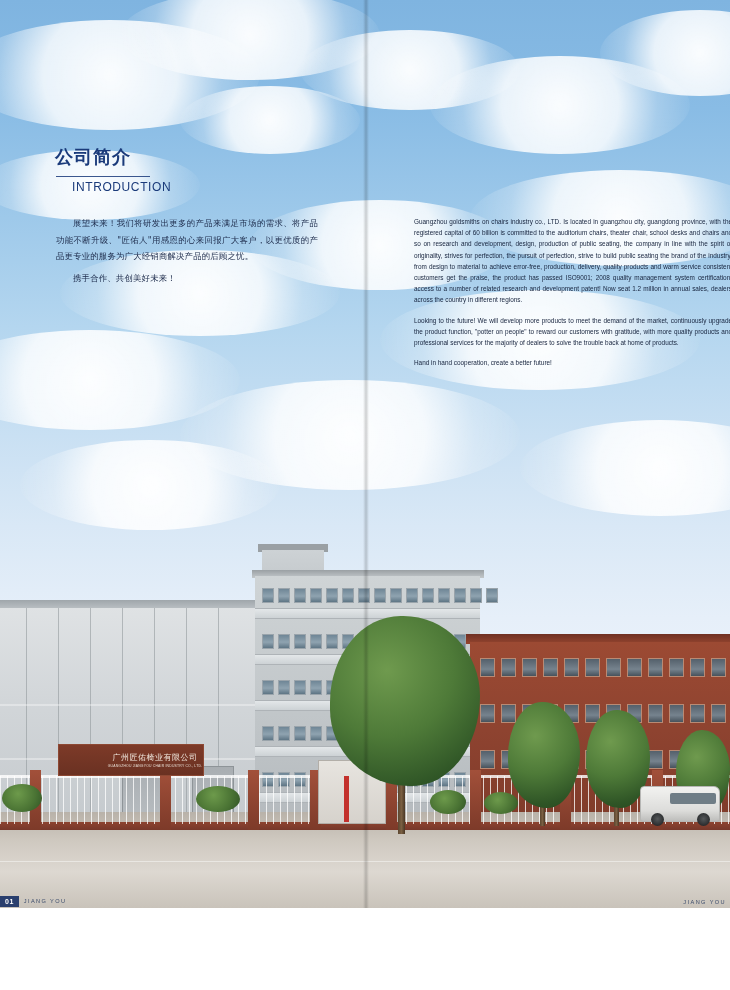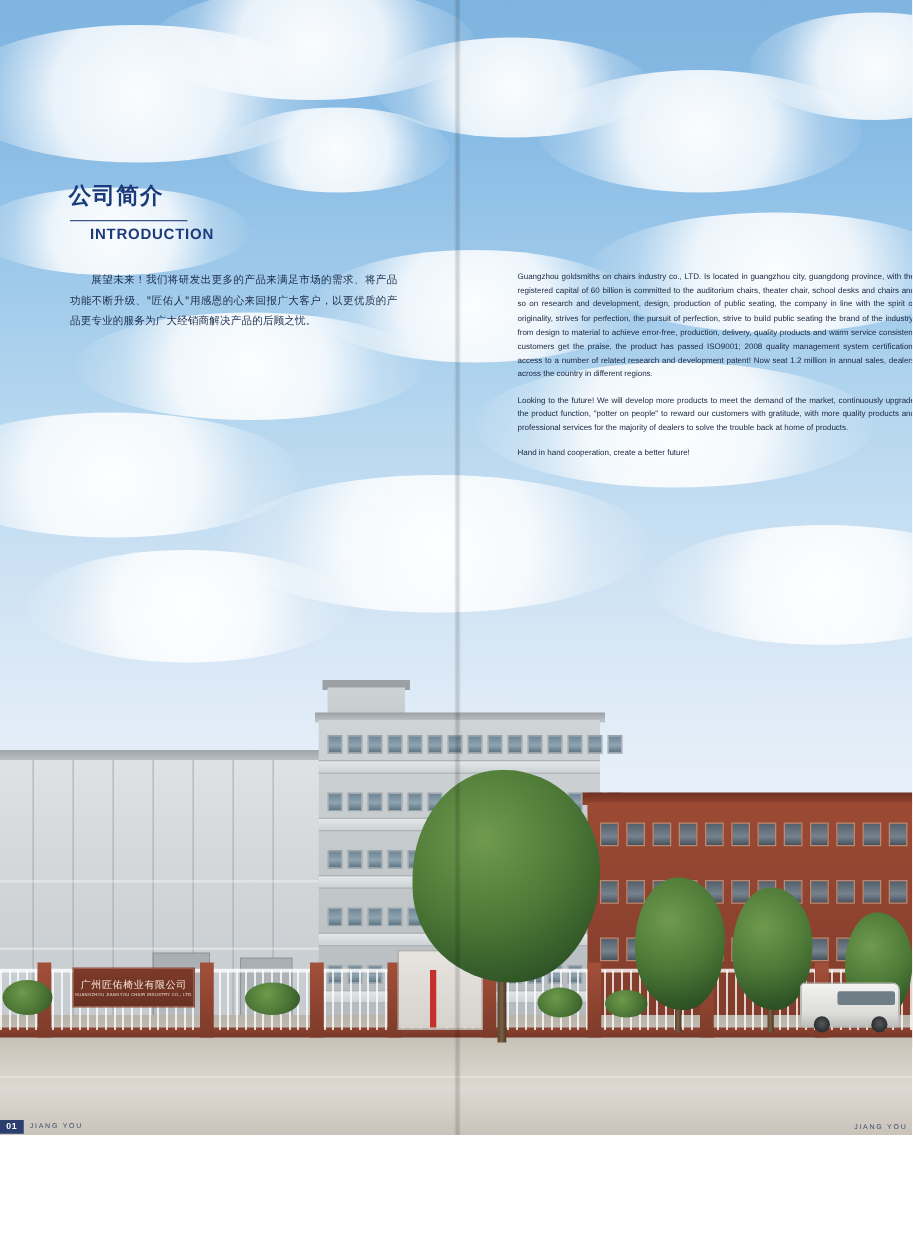--- a/index.html
+++ b/index.html
@@ -69,21 +69,21 @@
     font-weight: bold;
     letter-spacing: 1px;
     color: #1a3a7a;
     line-height: 1;
   }
   .title-en {
     position: absolute;
     left: 56px;
     top: 180px;
     font-size: 12px;
-    font-weight: bold;
+    font-weight: normal;
     letter-spacing: 0.6px;
     color: #1a3a7a;
     padding-left: 16px;
   }
   .title-rule {
     position: absolute;
     left: 56px;
     top: 176px;
     width: 94px;
     height: 1px;
@@ -378,30 +378,31 @@
     width: 13px;
     height: 13px;
     border-radius: 50%;
     background: radial-gradient(circle at 50% 45%, #55585a 0%, #2a2c2e 70%, #17181a 100%);
   }
 
   
   .sign {
     position: absolute;
     left: 58px;
-    bottom: 102px;
+    bottom: 132px;
     width: 96px;
     height: 30px;
     background: linear-gradient(180deg, #7d3a28 0%, #6a3122 100%);
     border: 1px solid #8d4833;
     display: flex;
     flex-direction: column;
     align-items: center;
     justify-content: center;
     overflow: hidden;
+    padding-left: 48px;
   }
   .sign-zh {
     font-family: "DejaVu Sans", sans-serif;
     font-size: 8px;
     color: #f0e7dd;
     letter-spacing: 0.5px;
     white-space: nowrap;
   }
   .sign-en {
     font-size: 3.4px;
@@ -486,20 +487,21 @@
     <div class="cloud" style="left:20px; top:440px; width:260px; height:90px;"></div>
 
     <div class="left-page">
 
       <div class="title-zh">公司简介</div>
       <div class="title-rule"></div>
       <div class="title-en">INTRODUCTION</div>
 
       <div class="zh-body">
         <p>展望未来！我们将研发出更多的产品来满足市场的需求、将产品功能不断升级、"匠佑人"用感恩的心来回报广大客户，以更优质的产品更专业的服务为广大经销商解决产品的后顾之忧。</p>
+        <p>携手合作、共创美好未来！</p>
       </div>
     </div>
 
     <div class="right-page">
       <div class="en-body">
         <p>Guangzhou goldsmiths on chairs industry co., LTD. Is located in guangzhou city, guangdong province, with the registered capital of 60 billion is committed to the auditorium chairs, theater chair, school desks and chairs and so on research and development, design, production of public seating, the company in line with the spirit of originality, strives for perfection, the pursuit of perfection, strive to build public seating the brand of the industry, from design to material to achieve error-free, production, delivery, quality products and warm service consistent customers get the praise, the product has passed ISO9001; 2008 quality management system certification, access to a number of related research and development patent! Now seat 1.2 million in annual sales, dealers across the country in different regions.</p>
         <p>Looking to the future! We will develop more products to meet the demand of the market, continuously upgrade the product function, "potter on people" to reward our customers with gratitude, with more quality products and professional services for the majority of dealers to solve the trouble back at home of products.</p>
         <p>Hand in hand cooperation, create a better future!</p>
       </div>
     </div>

